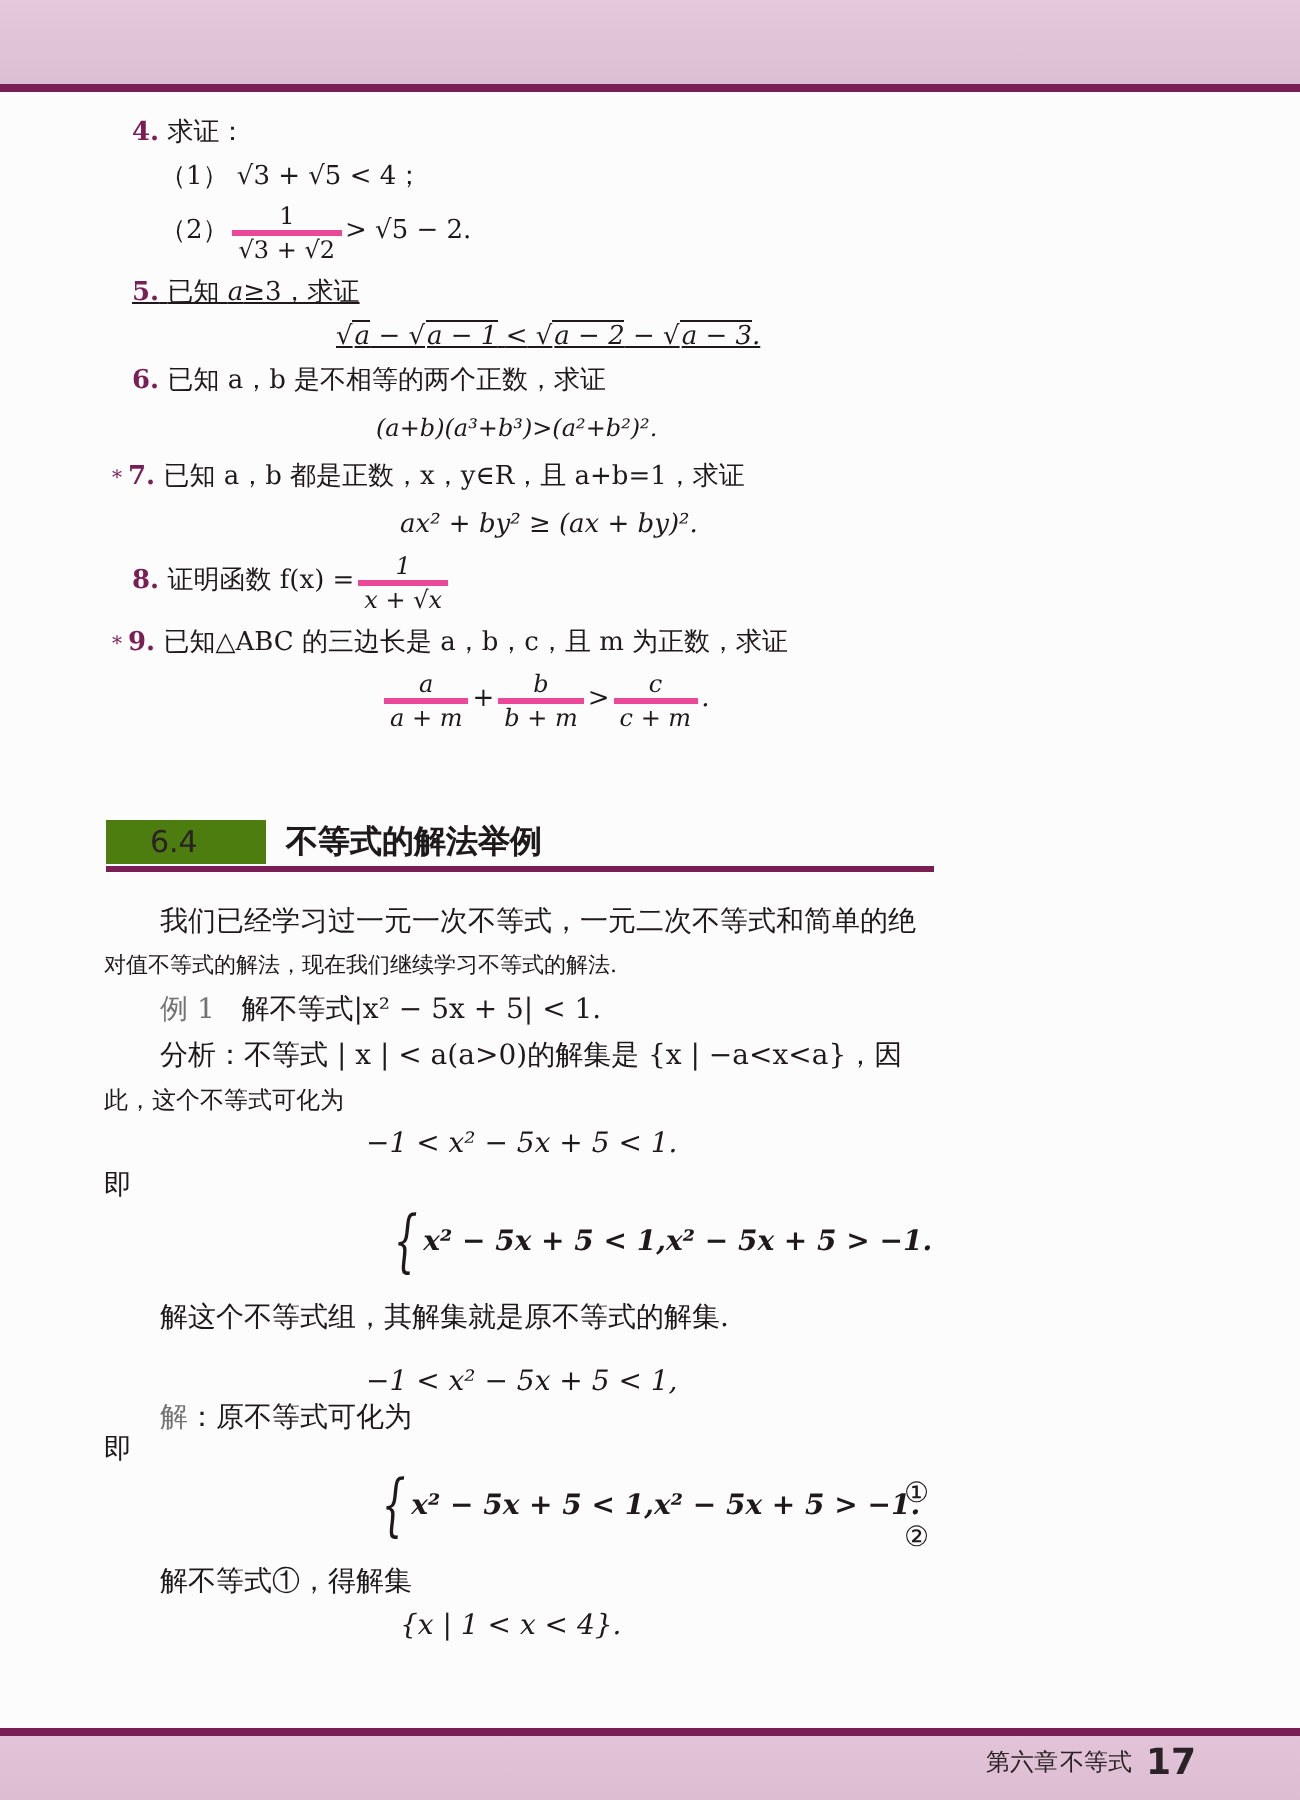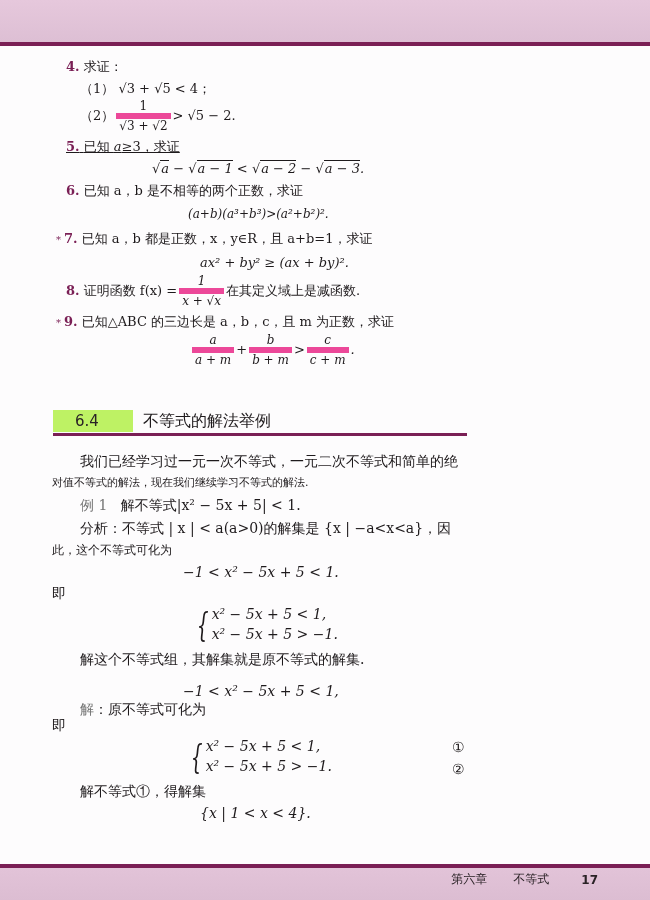--- a/index.html
+++ b/index.html
@@ -21,45 +21,45 @@
     position: absolute; left: 0; top: 864px; width: 650px; height: 4px;
     background: #7a1f55;
   }
   .band-bottom {
     position: absolute; left: 0; top: 868px; width: 650px; height: 32px;
     background: linear-gradient(180deg, #e2c3d8 0%, #dcbdd2 100%);
   }
   .footer {
     position: absolute; right: 52px; top: 871px;
     font-family: "DejaVu Sans", sans-serif; font-size: 12px; color: #2a2226;
-    display: flex; align-items: center; gap: 26px;
+    display: flex; align-items: center; gap: 1px;
   }
-  .footer .pg { font-size: 12px; font-weight: bold; margin-left: 6px; }
+  .footer .pg { font-size: 18px; font-weight: bold; margin-left: 6px; }
 
   .abs { position: absolute; white-space: nowrap; font-size: 13px; line-height: 18px; }
   .num { color: #7a1f55; font-weight: bold; }
   .star { color: #7a1f55; font-size: 10px; margin-right: 3px; }
   .it { font-style: italic; }
   .frac { display: inline-flex; flex-direction: column; align-items: center; vertical-align: middle; margin: 0 2px; font-size: 12px; line-height: 14px; }
   .frac .n { padding: 0 3px; }
-  .frac .d { border-top: 6px solid #ec4899; padding: 0 3px; }
+  .frac .d { border-top: 3px solid #ec4899; padding: 0 3px; }
   .sq { border-top: 1px solid #1e1a1c; padding-left: 1px; }
   .brace { display: inline-block; font-size: 34px; line-height: 34px; vertical-align: middle; transform: scaleX(0.55); margin-right: -2px; }
   .sys { display: inline-flex; align-items: center; }
-  .sys-lines { display: inline-flex; flex-direction: column; line-height: 20px; }
+  .sys-lines { display: inline-flex; flex-direction: row; line-height: 20px; font-weight: bold; }
 
   .sec-head { position: absolute; left: 53px; top: 410px; width: 414px; height: 22px; }
   .sec-num-box {
     position: absolute; left: 0; top: 0; width: 80px; height: 22px;
-    background: #bef264; font-family: "DejaVu Sans", sans-serif; font-size: 15px;
+    background: #4d7c0f; font-family: "DejaVu Sans", sans-serif; font-size: 15px;
     color: #2a2226; display: flex; align-items: center; padding-left: 22px; box-sizing: border-box;
   }
   .sec-title {
     position: absolute; left: 90px; top: 0; height: 22px; line-height: 22px;
-    font-family: "DejaVu Sans", sans-serif; font-size: 16px; color: #1e1a1c; font-weight: normal;
+    font-family: "DejaVu Sans", sans-serif; font-size: 16px; color: #1e1a1c; font-weight: bold;
   }
   .sec-line { position: absolute; left: 53px; top: 433px; width: 414px; height: 3px; background: #7a1f55; }
   .ex-label { color: #737373; }
   .circ { position: absolute; left: 452px; font-size: 14px; }
 </style>
 </head>
 <body>
 
 <div class="band-top"></div>
 <div class="band-top-line"></div>
@@ -78,21 +78,21 @@
     <span class="n">1</span>
     <span class="d">√3 + √2</span>
   </span>
   <span>&gt; √5 − 2.</span>
 </div>
 
 <div class="abs" style="left:66px;top:138px;text-decoration:underline;">
   <span class="num">5.</span>
   <span>已知 </span><span class="it">a</span><span>≥3，求证</span>
 </div>
-<div class="abs it" style="left:152px;top:160px;">
+<div class="abs it" style="left:168px;top:160px;text-decoration:underline;">
   √<span class="sq">a</span>
   − √<span class="sq">a − 1</span>
   <span>&lt;</span>
   √<span class="sq">a − 2</span>
   − √<span class="sq">a − 3</span><span>.</span>
 </div>
 
 <div class="abs" style="left:66px;top:182px;">
   <span class="num">6.</span>
   <span>已知 a，b 是不相等的两个正数，求证</span>
@@ -105,21 +105,20 @@
 </div>
 <div class="abs it" style="left:200px;top:254px;">ax² + by² ≥ (ax + by)².</div>
 
 <div class="abs" style="left:66px;top:275px;height:32px;display:flex;align-items:center;">
   <span class="num">8.</span>&nbsp;
   <span>证明函数 f(x) =</span>
   <span class="frac it">
     <span class="n">1</span>
     <span class="d">x + √x</span>
   </span>
-  <span>在其定义域上是减函数.</span>
 </div>
 
 <div class="abs" style="left:56px;top:313px;">
   <span class="star">*</span><span class="num">9.</span>
   <span>已知△ABC 的三边长是 a，b，c，且 m 为正数，求证</span>
 </div>
 <div class="abs it" style="left:190px;top:334px;height:32px;display:flex;align-items:center;">
   <span class="frac">
     <span class="n">a</span>
     <span class="d">a + m</span>

